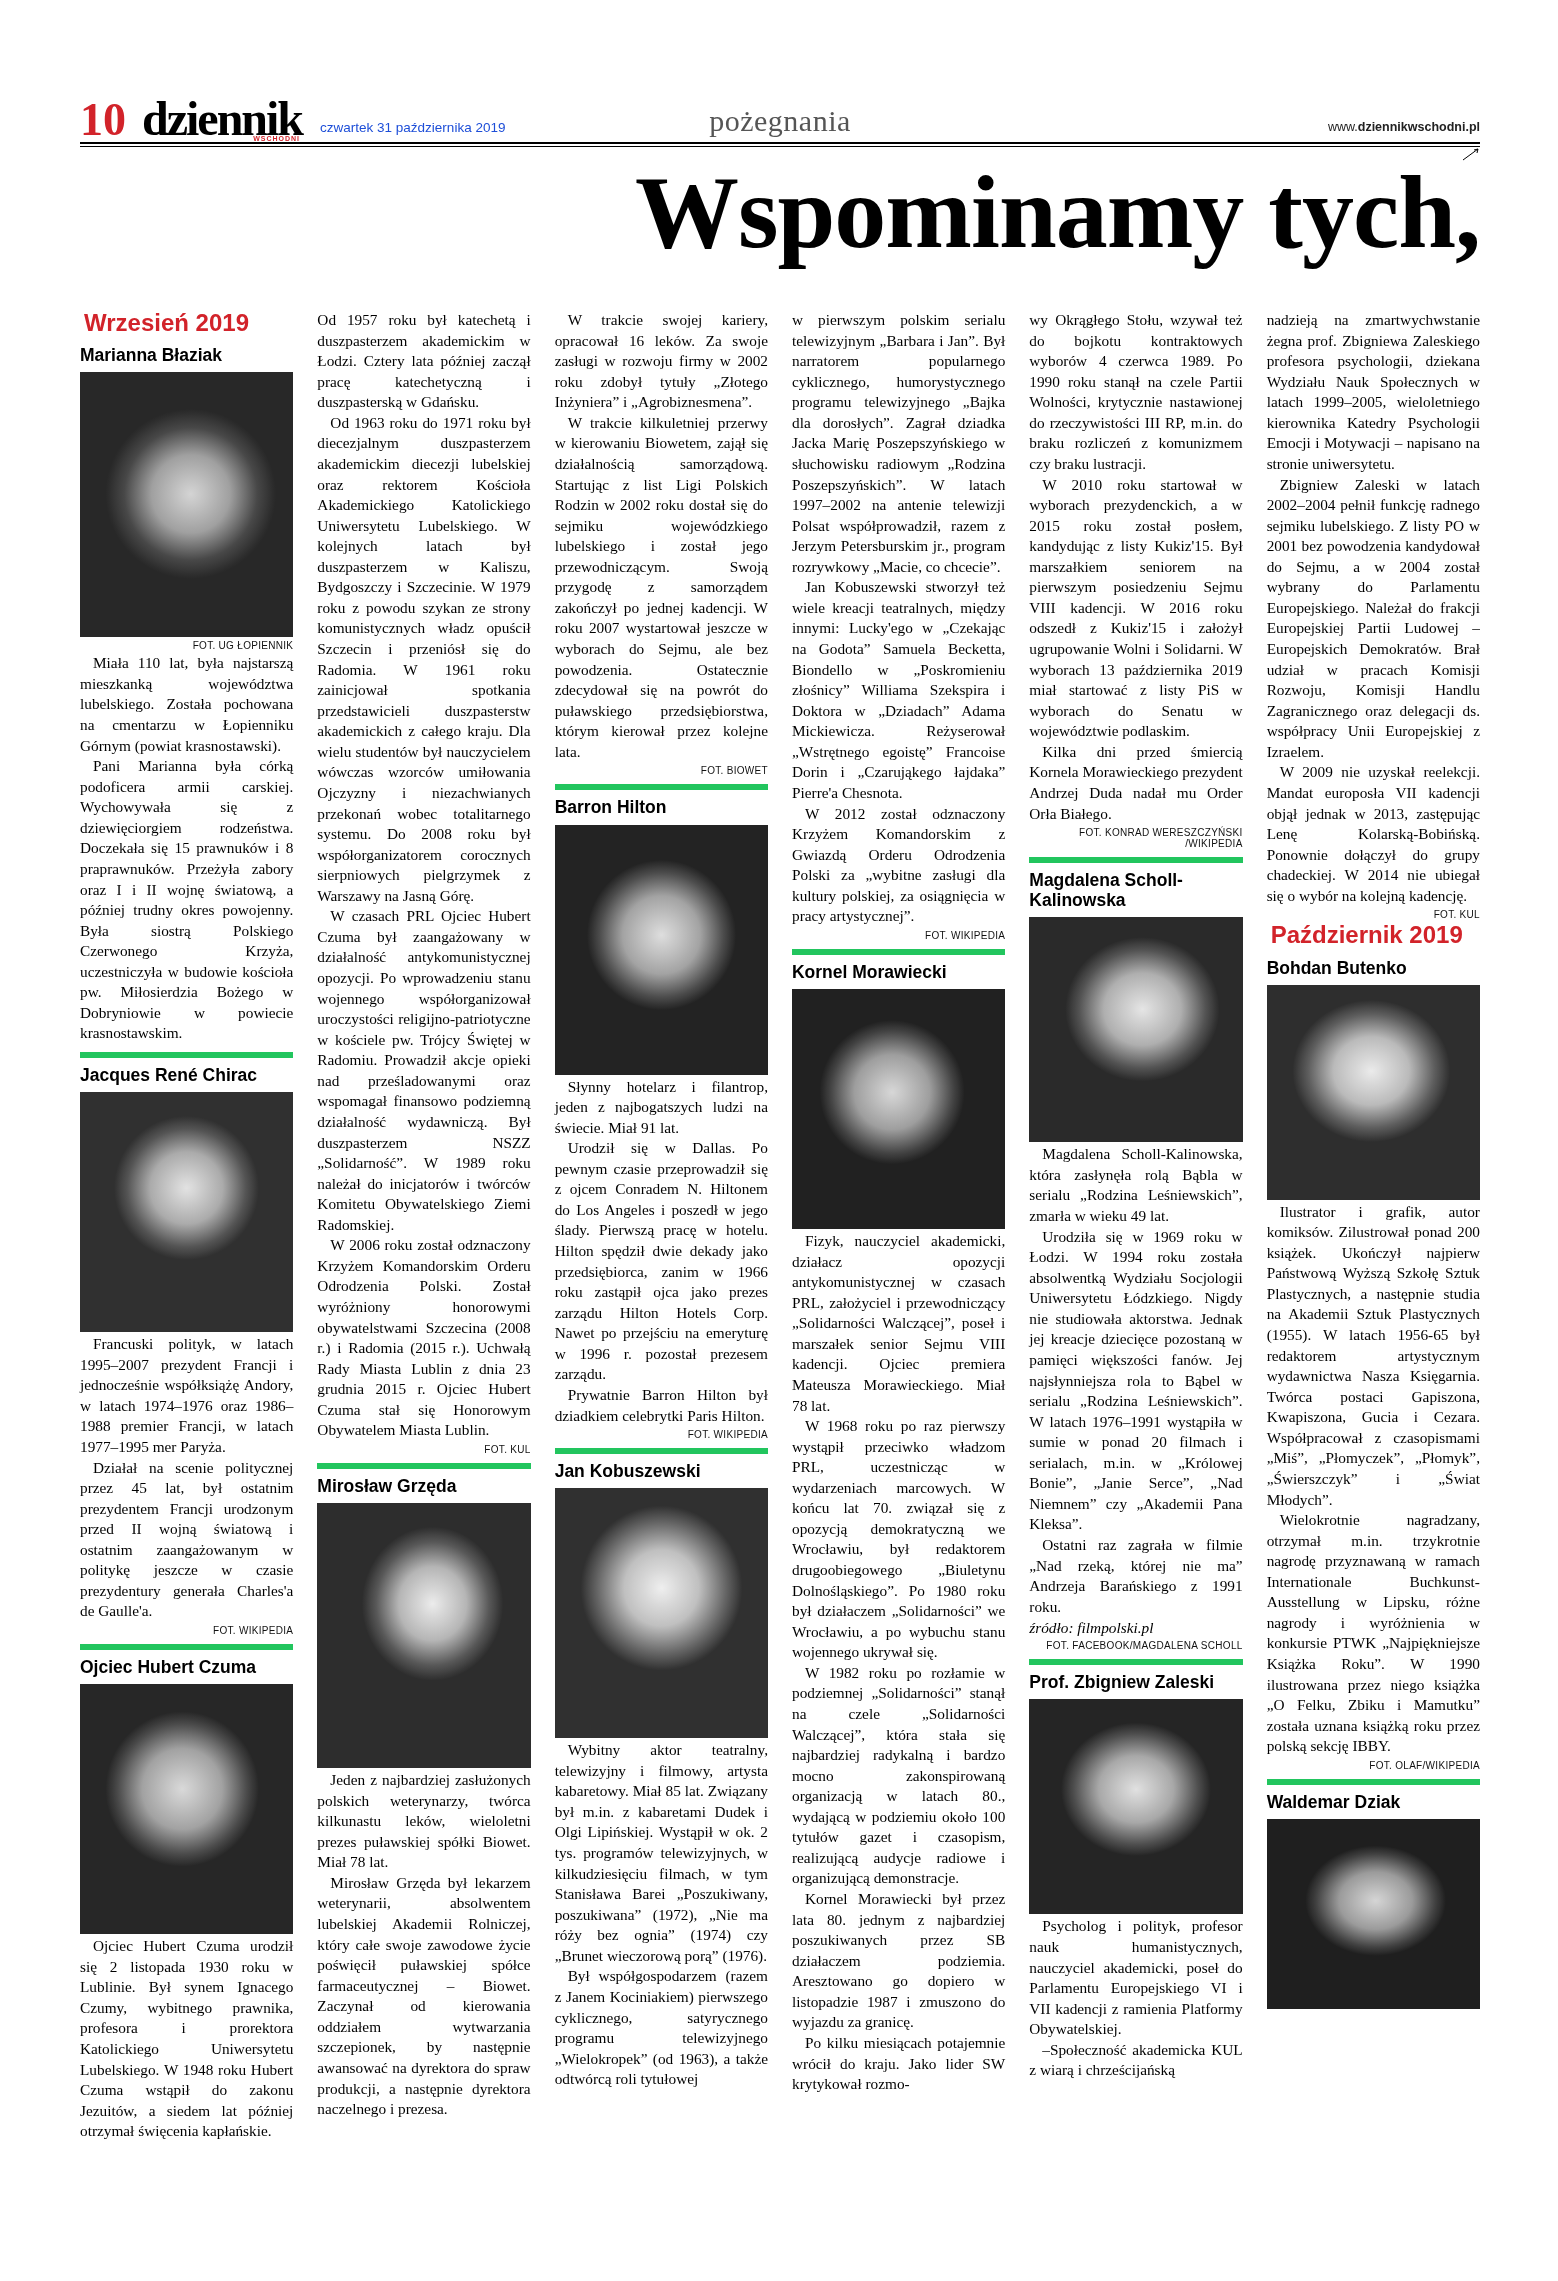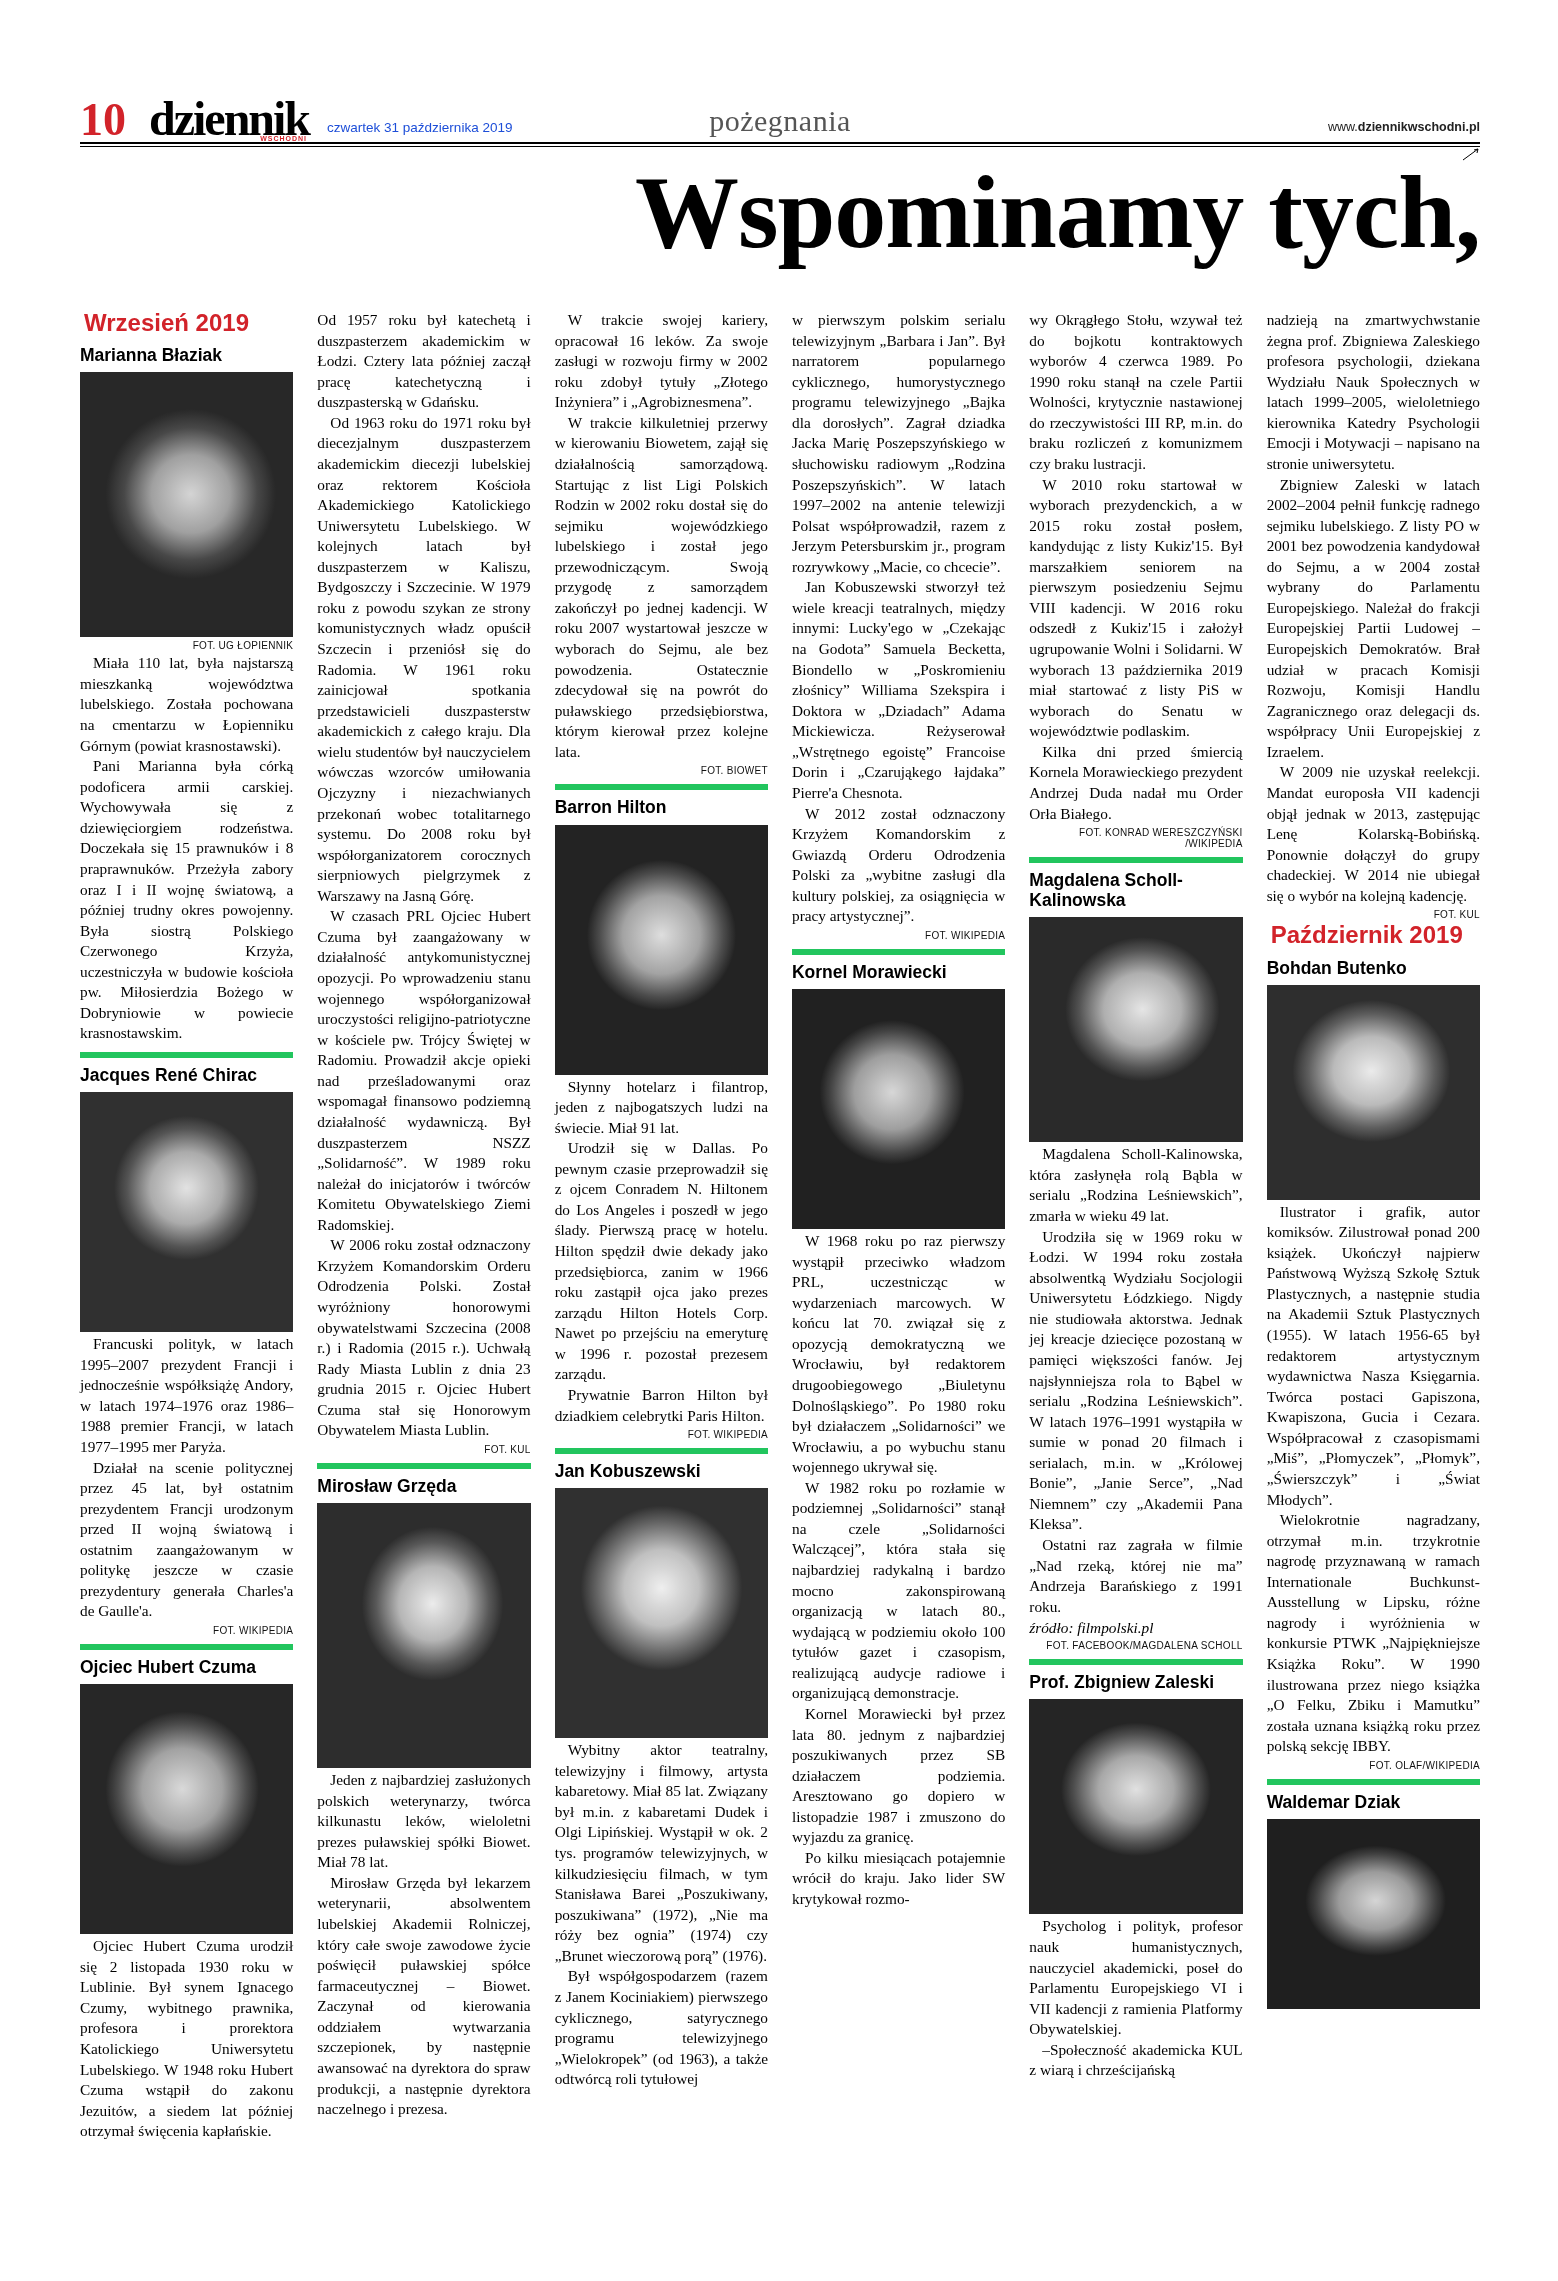--- a/index.html
+++ b/index.html
@@ -17,21 +17,21 @@
   }
 
   
   .masthead {
     position:absolute; left:80px; top:88px; width:1400px; height:52px;
     display:flex; align-items:flex-end;
   }
   .page-num {
     font-family:"Liberation Serif", serif;
     font-size:46px; font-weight:bold; color:#d2232a;
-    line-height:0.9; margin-right:23px;
+    line-height:0.9; margin-right:16px;
   }
   .logo-wrap { position:relative; margin-right:18px; }
   .logo {
     font-family:"Liberation Serif", serif;
     font-size:48px; font-weight:bold; letter-spacing:-2px;
     line-height:0.9;
   }
   .logo-sub {
     position:absolute; right:2px; bottom:-2px;
     font-family:"Liberation Sans", sans-serif;
@@ -258,20 +258,21 @@
       </div>
     <div class="col">
         <p class="body">w pierwszym polskim serialu telewizyjnym „Barbara i Jan”. Był narratorem popularnego cyklicznego, humorystycznego programu telewizyjnego „Bajka dla dorosłych”. Zagrał dziadka Jacka Marię Poszepszyńskiego w słuchowisku radiowym „Rodzina Poszepszyńskich”. W latach 1997–2002 na antenie telewizji Polsat współprowadził, razem z Jerzym Petersburskim jr., program rozrywkowy „Macie, co chcecie”.</p>
         <p class="body indent">Jan Kobuszewski stworzył też wiele kreacji teatralnych, między innymi: Lucky'ego w „Czekając na Godota” Samuela Becketta, Biondello w „Poskromieniu złośnicy” Williama Szekspira i Doktora w „Dziadach” Adama Mickiewicza. Reżyserował „Wstrętnego egoistę” Francoise Dorin i „Czarująkego łajdaka” Pierre'a Chesnota.</p>
         <p class="body indent">W 2012 został odznaczony Krzyżem Komandorskim z Gwiazdą Orderu Odrodzenia Polski za „wybitne zasługi dla kultury polskiej, za osiągnięcia w pracy artystycznej”.</p>
         <div class="credit">FOT. WIKIPEDIA</div>
         <div class="person">Kornel Morawiecki</div>
         <div class="photo ph-240">
           <div class="pv p7"></div>
         </div>
+        <p class="body indent">Fizyk, nauczyciel akademicki, działacz opozycji antykomunistycznej w czasach PRL, założyciel i przewodniczący „Solidarności Walczącej”, poseł i marszałek senior Sejmu VIII kadencji. Ojciec premiera Mateusza Morawieckiego. Miał 78 lat.</p>
         <p class="body indent">W 1968 roku po raz pierwszy wystąpił przeciwko władzom PRL, uczestnicząc w wydarzeniach marcowych. W końcu lat 70. związał się z opozycją demokratyczną we Wrocławiu, był redaktorem drugoobiegowego „Biuletynu Dolnośląskiego”. Po 1980 roku był działaczem „Solidarności” we Wrocławiu, a po wybuchu stanu wojennego ukrywał się.</p>
         <p class="body indent">W 1982 roku po rozłamie w podziemnej „Solidarności” stanął na czele „Solidarności Walczącej”, która stała się najbardziej radykalną i bardzo mocno zakonspirowaną organizacją w latach 80., wydającą w podziemiu około 100 tytułów gazet i czasopism, realizującą audycje radiowe i organizującą demonstracje.</p>
         <p class="body indent">Kornel Morawiecki był przez lata 80. jednym z najbardziej poszukiwanych przez SB działaczem podziemia. Aresztowano go dopiero w listopadzie 1987 i zmuszono do wyjazdu za granicę.</p>
         <p class="body indent">Po kilku miesiącach potajemnie wrócił do kraju. Jako lider SW krytykował rozmo-</p>
       </div>
     <div class="col">
         <p class="body">wy Okrągłego Stołu, wzywał też do bojkotu kontraktowych wyborów 4 czerwca 1989. Po 1990 roku stanął na czele Partii Wolności, krytycznie nastawionej do rzeczywistości III RP, m.in. do braku rozliczeń z komunizmem czy braku lustracji.</p>
         <p class="body indent">W 2010 roku startował w wyborach prezydenckich, a w 2015 roku został posłem, kandydując z listy Kukiz'15. Był marszałkiem seniorem na pierwszym posiedzeniu Sejmu VIII kadencji. W 2016 roku odszedł z Kukiz'15 i założył ugrupowanie Wolni i Solidarni. W wyborach 13 października 2019 miał startować z listy PiS w wyborach do Senatu w województwie podlaskim.</p>
         <p class="body indent">Kilka dni przed śmiercią Kornela Morawieckiego prezydent Andrzej Duda nadał mu Order Orła Białego.</p>
         <div class="credit">FOT. KONRAD WERESZCZYŃSKI /WIKIPEDIA</div>

